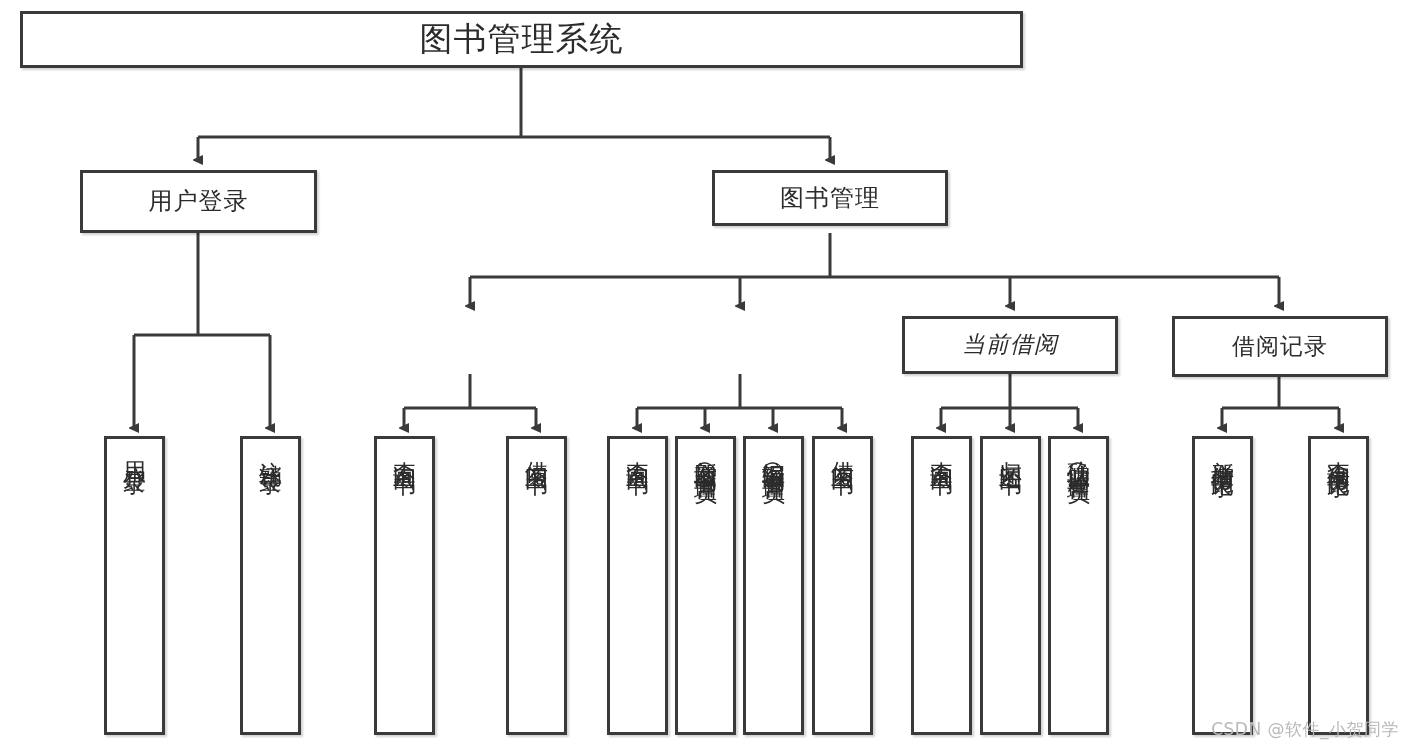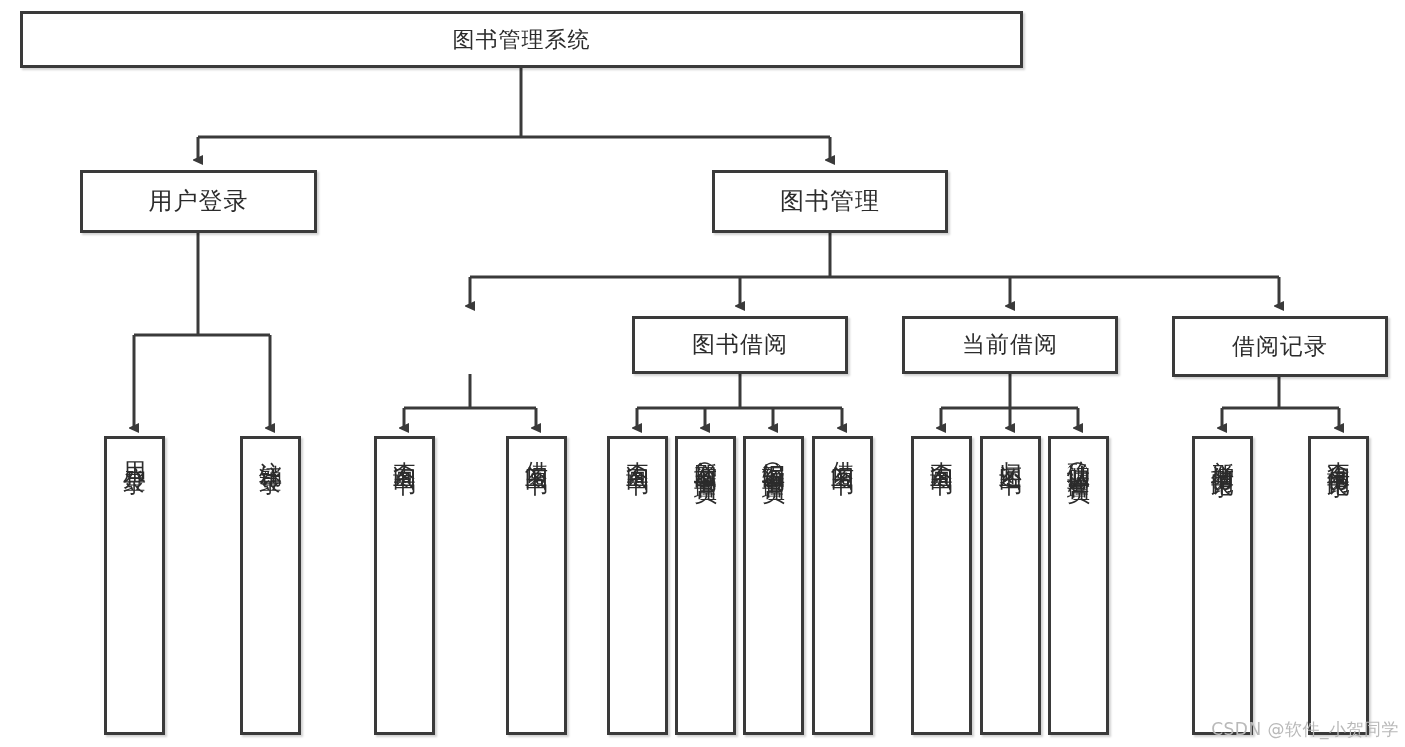--- a/index.html
+++ b/index.html
@@ -40,21 +40,21 @@
   .node-label {
     display: block;
     text-align: center;
     line-height: 1.18;
     letter-spacing: 1px;
   }
   .node.root {
     border-width: 3px;
   }
   .node.root .node-label {
-    font-size: 22px;
+    font-size: 33px;
     text-align: right;
   }
   .node.lvl2 .node-label {
     font-size: 24px;
   }
   .node.lvl3 .node-label {
     font-size: 23px;
   }
   .node.leaf {
     align-items: flex-start;
@@ -139,30 +139,27 @@
   </svg>
 
   <div class="node root" style="left:20px; top:11px; width:1003px; height:57px;">
     <span class="node-label">图书管理系统</span>
   </div>
 
   <div class="node lvl2" style="left:80px; top:170px; width:237px; height:63px;">
     <span class="node-label">用户登录</span>
   </div>
 
-  <div class="node lvl2" style="left:712px; top:170px; width:236px; height:63px;">
+  <div class="node lvl2" style="left:712px; top:170px; width:236px; height:56px;">
     <span class="node-label">图书管理</span>
   </div>
 
 
-  <div class="node lvl3" style="left:632px; top:316px; width:216px; height:58px;">
-    <span class="node-label">图书借阅</span>
-  </div>
-
-  <div class="node lvl3" style="left:902px; top:316px; width:216px; height:58px;">
+
+  <div class="node lvl3" style="left:902px; top:316px; width:216px; height:58px;font-style:italic;">
     <span class="node-label">当前借阅</span>
   </div>
 
   <div class="node lvl3" style="left:1172px; top:316px; width:216px; height:61px;">
     <span class="node-label">借阅记录</span>
   </div>
 
   <div class="node leaf" style="left:104px; top:436px; width:61px; height:299px;">
     <span class="node-label">用户登录</span>
   </div>

